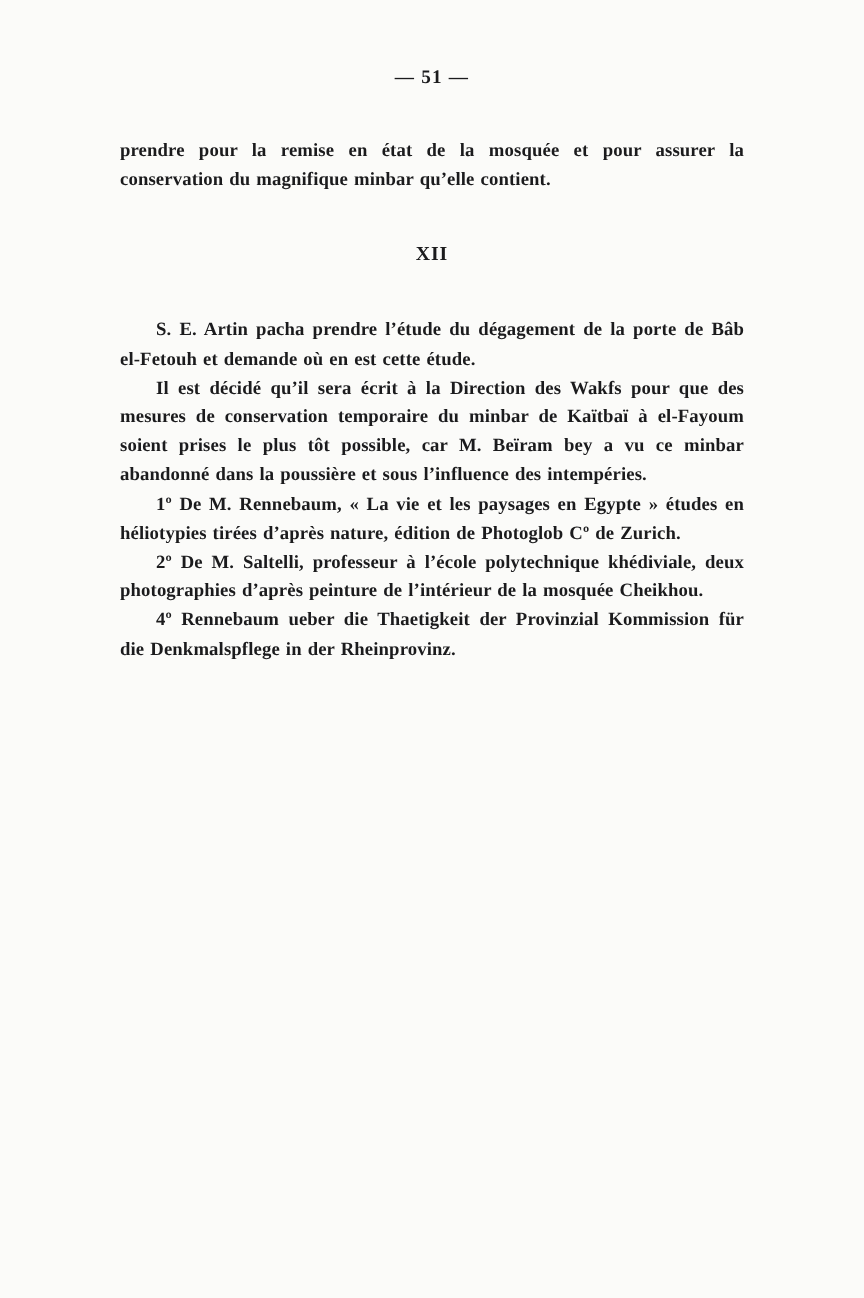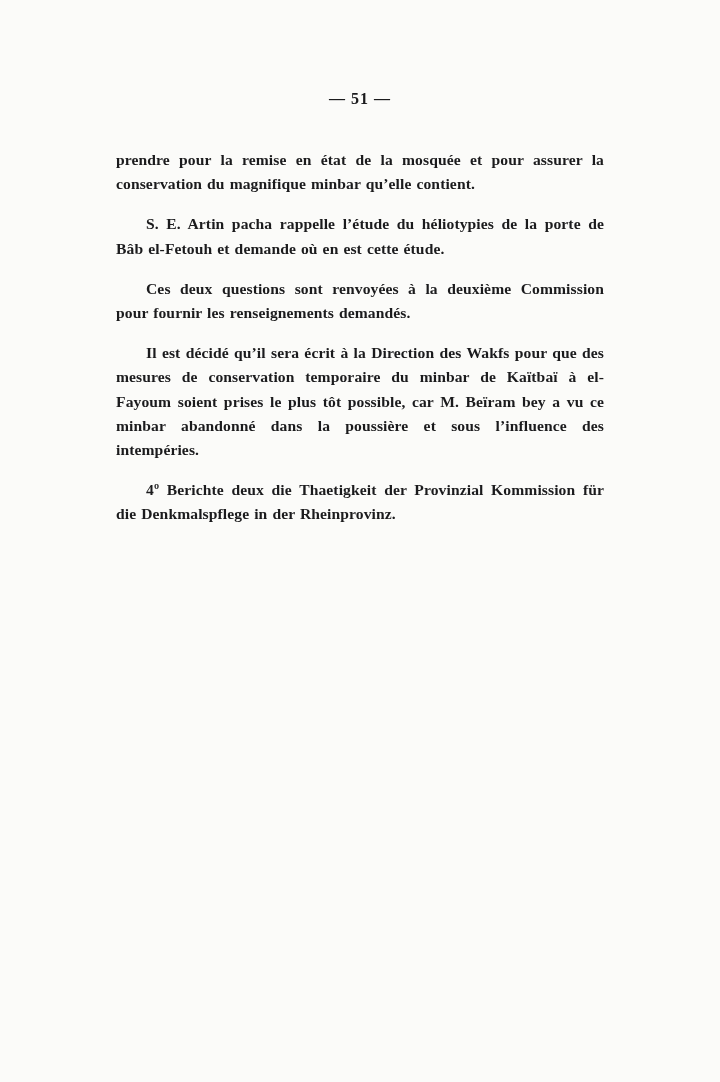--- a/index.html
+++ b/index.html
@@ -8,34 +8,34 @@
     width: 720px;
     height: 1082px;
     background: #fbfbf9;
     font-family: "Liberation Serif", serif;
     color: #1b1b1d;
     overflow: hidden;
   }
   .page {
     width: 720px;
     height: 972px;
-    padding: 90px 100px 0 100px;
+    padding: 56px 100px 0 100px;
   }
   .page-number {
     text-align: center;
     font-weight: bold;
     font-size: 16px;
     letter-spacing: 1px;
     margin: 0 0 40px 0;
   }
   .para {
     font-size: 15.6px;
     line-height: 24.2px;
     text-align: justify;
-    margin: 16px;
+    margin: 0;
     text-indent: 30px;
     font-weight: bold;
     letter-spacing: 0.1px;
     word-spacing: 1px;
   }
   .para.continuation { text-indent: 0; }
   .section-heading {
     text-align: center;
     font-size: 16.5px;
     font-weight: bold;
@@ -47,25 +47,27 @@
 </head>
 <body>
 
 <div class="page">
 
   <div class="page-number">— 51 —</div>
 
   <p class="para continuation">prendre pour la remise en état de la mosquée et pour assurer la conservation du magnifique minbar qu’elle contient.</p>
 
   <section>
-    <p class="para">S. E. Artin pacha rappelle l’étude du héliotypies de la porte de Bâb el-Fetouh et demande où en est cette étude.</p>
-    <p class="para">Ces deux questions sont renvoyées à la deuxième Commission pour fournir les renseignements demandés.</p>
+    <h2 class="section-heading">XII</h2>
+    <p class="para">S. E. Artin pacha prendre l’étude du dégagement de la porte de Bâb el-Fetouh et demande où en est cette étude.</p>
   </section>
 
   <section>
     <p class="para">Il est décidé qu’il sera écrit à la Direction des Wakfs pour que des mesures de conservation temporaire du minbar de Kaïtbaï à el-Fayoum soient prises le plus tôt possible, car M. Beïram bey a vu ce minbar abandonné dans la poussière et sous l’influence des intempéries.</p>
   </section>
 
   <section>
-    <p class="para">4º Berichte deux die Thaetigkeit der Provinzial Kommission für die Denkmalspflege in der Rheinprovinz.</p>
+    <p class="para">1º De M. Rennebaum, « La vie et les paysages en Egypte » études en héliotypies tirées d’après nature, édition de Photoglob Cº de Zurich.</p>
+    <p class="para">2º De M. Saltelli, professeur à l’école polytechnique khédiviale, deux photographies d’après peinture de l’intérieur de la mosquée Cheikhou.</p>
+    <p class="para">4º Rennebaum ueber die Thaetigkeit der Provinzial Kommission für die Denkmalspflege in der Rheinprovinz.</p>
   </section>
 
 </div>
 
 </body></html>

